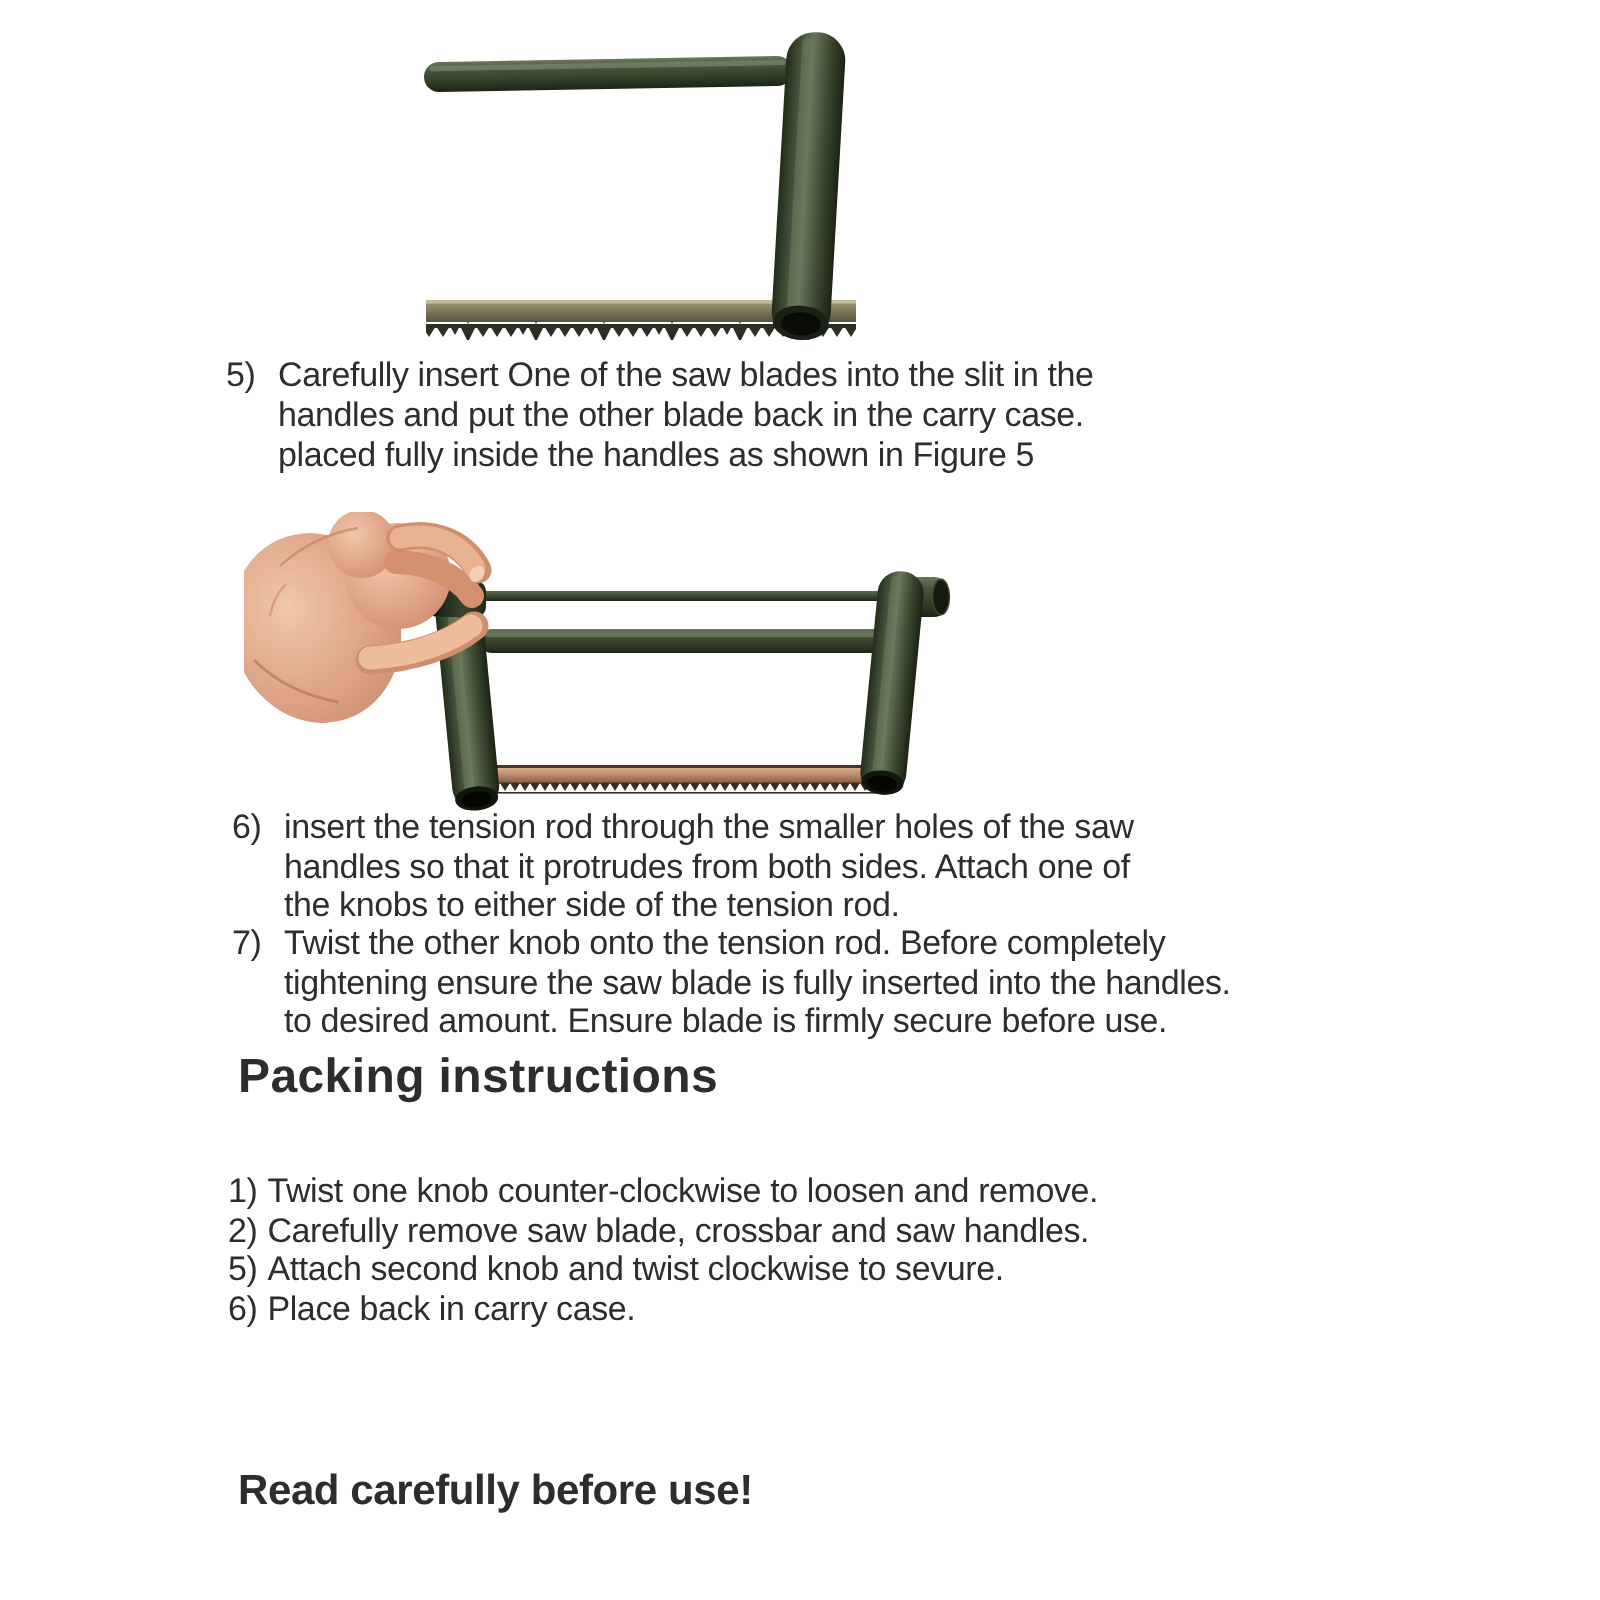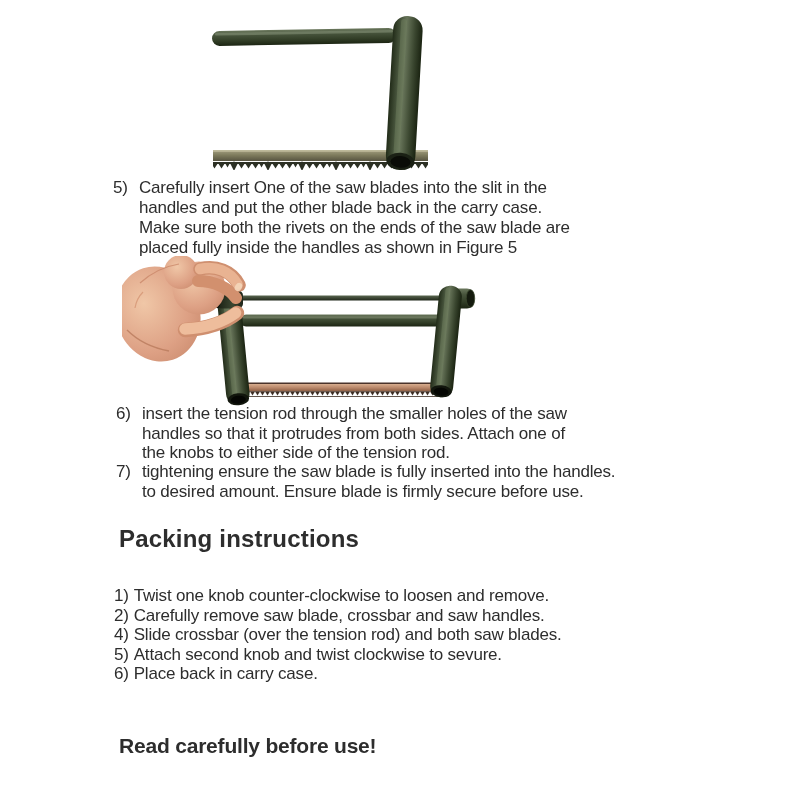--- a/index.html
+++ b/index.html
@@ -72,21 +72,20 @@
     <ellipse cx="404.3" cy="161.5" rx="14" ry="8.6" fill="#1b2115"></ellipse>
     <ellipse cx="404.5" cy="162" rx="10" ry="5.8" fill="#0a0c07"></ellipse>
   </g>
 </svg>
 
 <div class="step" style="left:113px;top:178px;">
   <span class="num">5)</span>
   <div class="lines">
     <div>Carefully insert One of the saw blades into the slit in the</div>
     <div>handles and put the other blade back in the carry case.</div>
-    <div>Make sure both the rivets on the ends of the saw blade are</div>
     <div>placed fully inside the handles as shown in Figure 5</div>
   </div>
 </div>
 
 <svg class="fig" role="img" style="left:122px;top:256px;width:360px;height:154px" viewBox="122 256 360 154" aria-label="hand holding assembled bucksaw by the tension knob">
   <defs>
     <linearGradient id="m-tubeH" x1="0" y1="0" x2="0" y2="1">
       <stop offset="0" stop-color="#6a775c"></stop>
         <stop offset="0.3" stop-color="#47543c"></stop>
       <stop offset="0.65" stop-color="#333f28"></stop>
@@ -182,38 +181,36 @@
   <div class="lines">
     <div>insert the tension rod through the smaller holes of the saw</div>
     <div>handles so that it protrudes from both sides. Attach one of</div>
     <div>the knobs to either side of the tension rod.</div>
   </div>
 </div>
 
 <div class="step step67" style="left:116px;top:462px;">
   <span class="num">7)</span>
   <div class="lines">
+    <div>Twist the other knob onto the tension rod. Before completely</div>
     <div>tightening ensure the saw blade is fully inserted into the handles.</div>
     <div>to desired amount. Ensure blade is firmly secure before use.</div>
   </div>
 </div>
 
 <div class="pack-heading">Packing instructions</div>
 
 <div class="pack-list">
   <div>
     <span class="pnum">1)</span><span>Twist one knob counter-clockwise to loosen and remove.</span>
   </div>
   <div>
     <span class="pnum">2)</span><span>Carefully remove saw blade, crossbar and saw handles.</span>
   </div>
   <div>
-    <span class="pnum">4)</span><span>Slide crossbar (over the tension rod) and both saw blades.</span>
-  </div>
-  <div>
     <span class="pnum">5)</span><span>Attach second knob and twist clockwise to sevure.</span>
   </div>
   <div>
     <span class="pnum">6)</span><span>Place back in carry case.</span>
   </div>
 </div>
 
 <div class="footer">
   <div>Read carefully before use!</div>
 </div>

